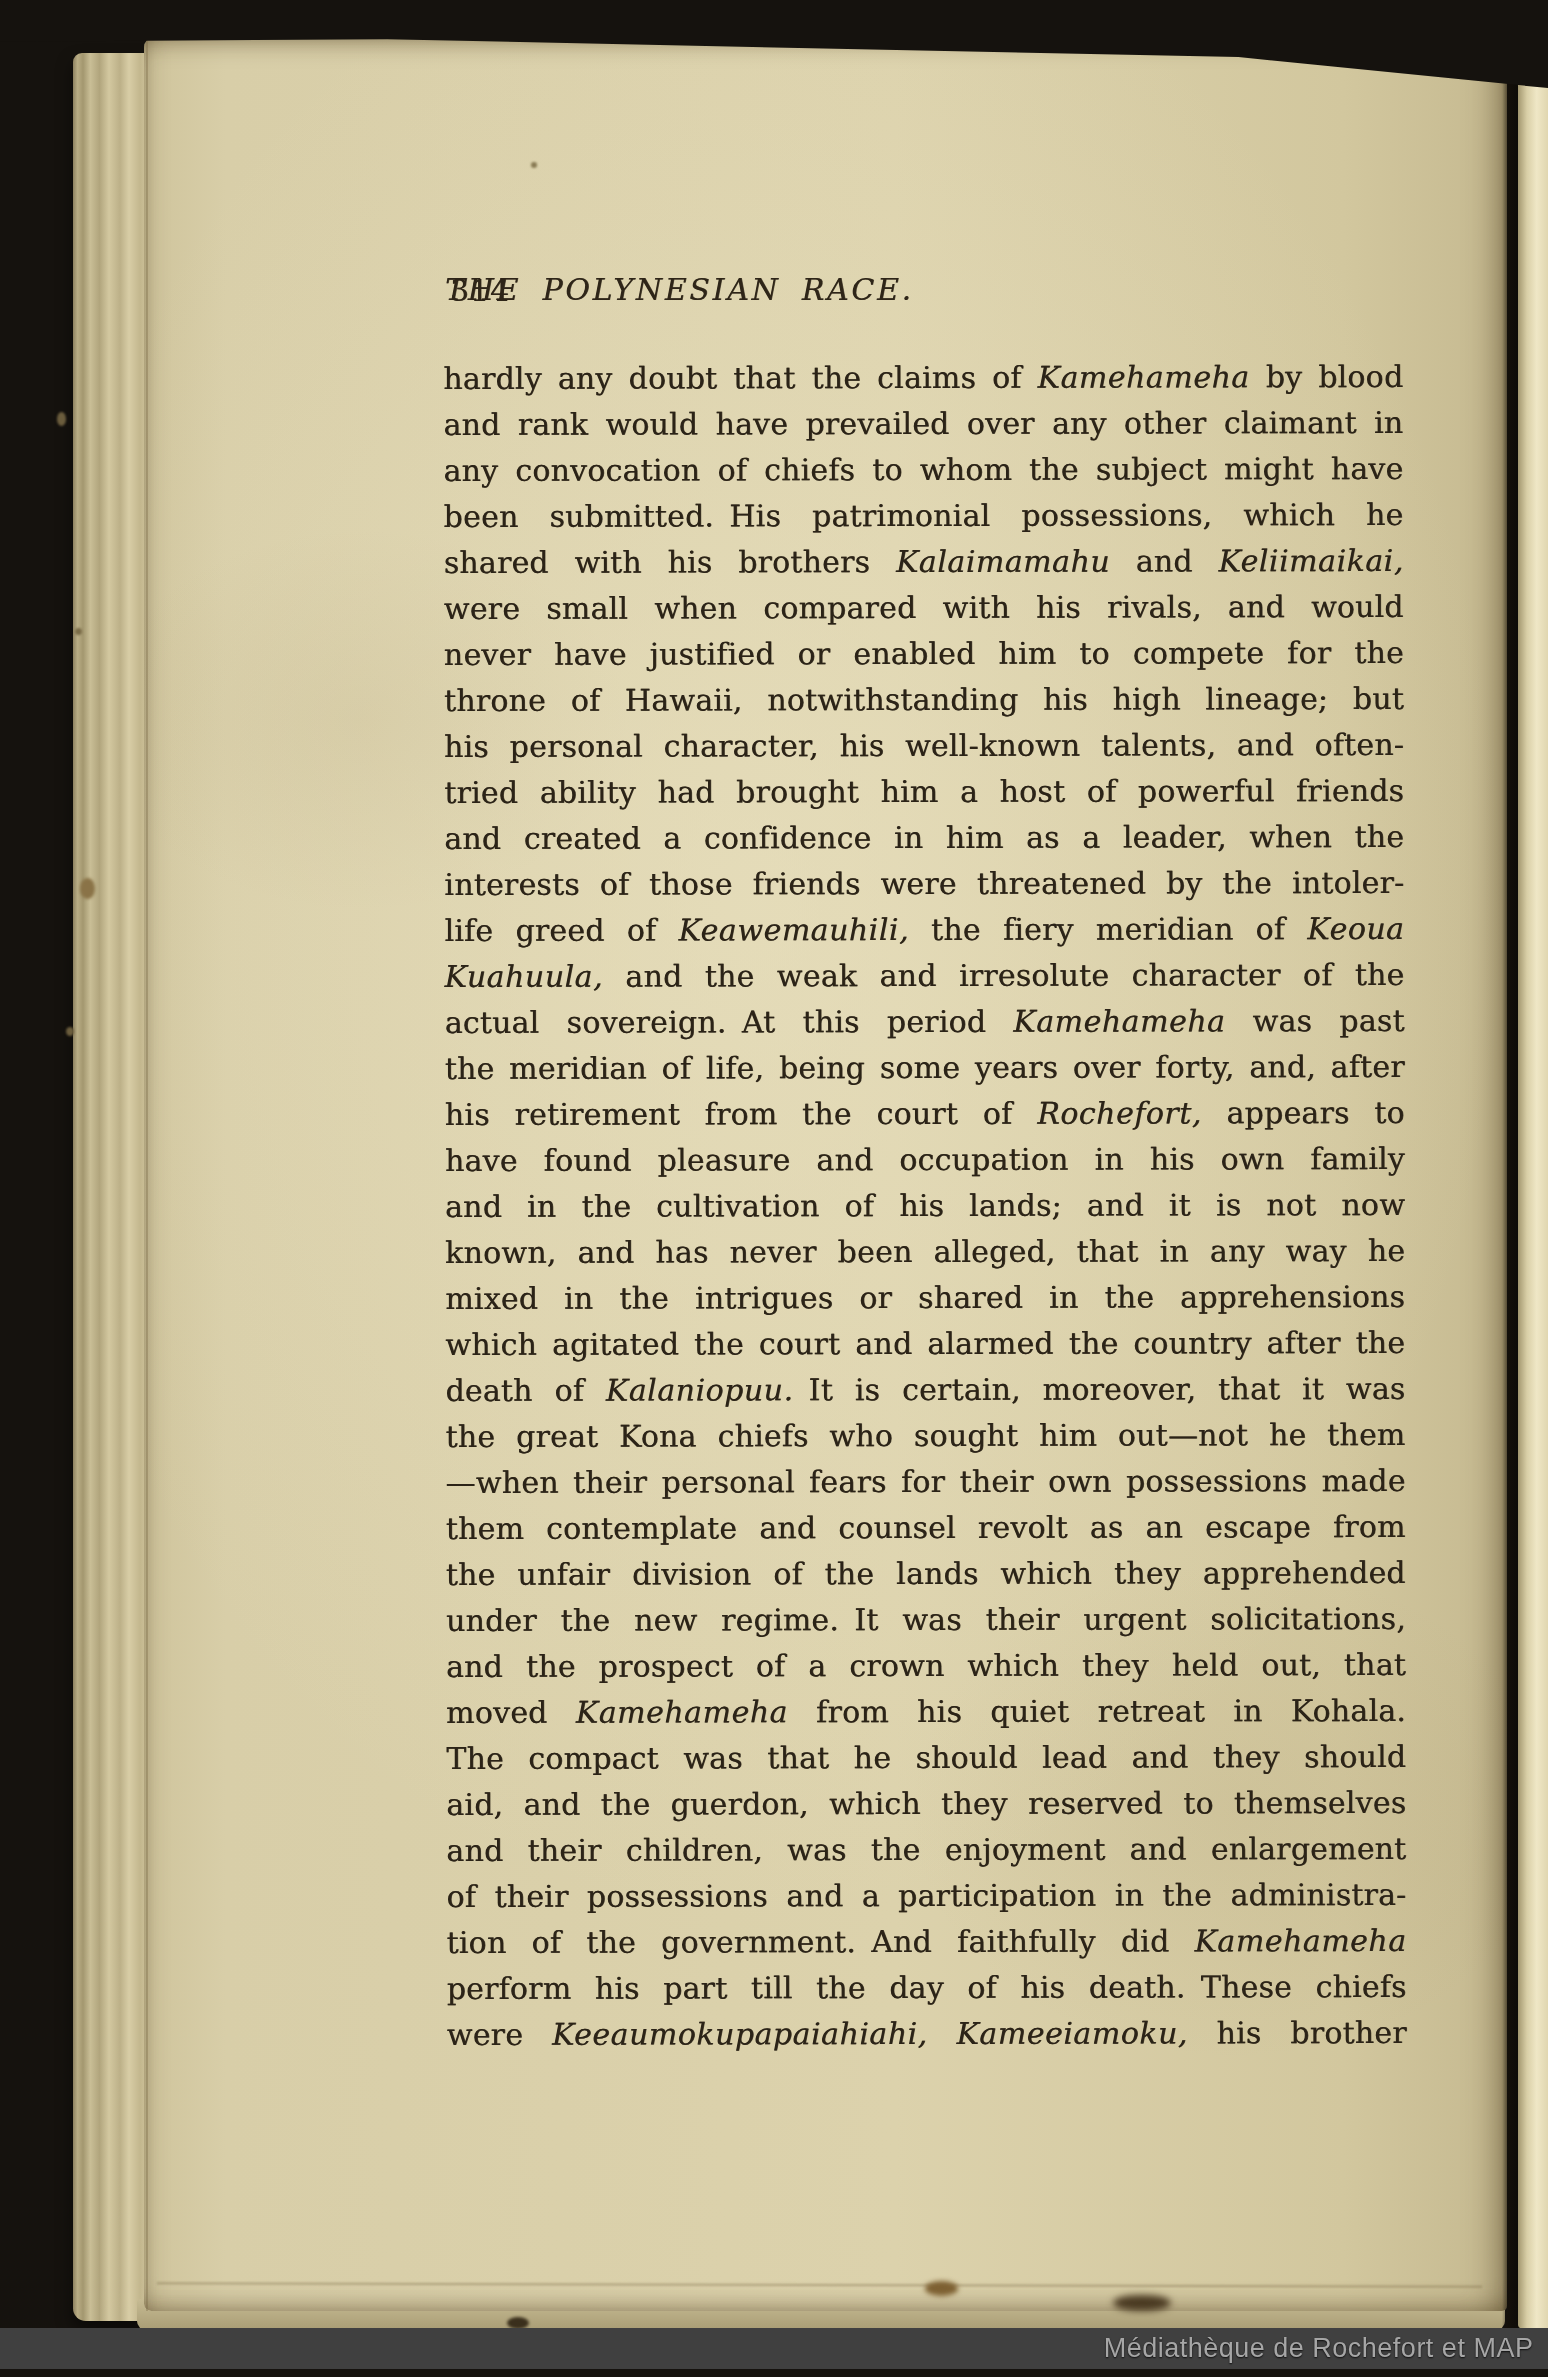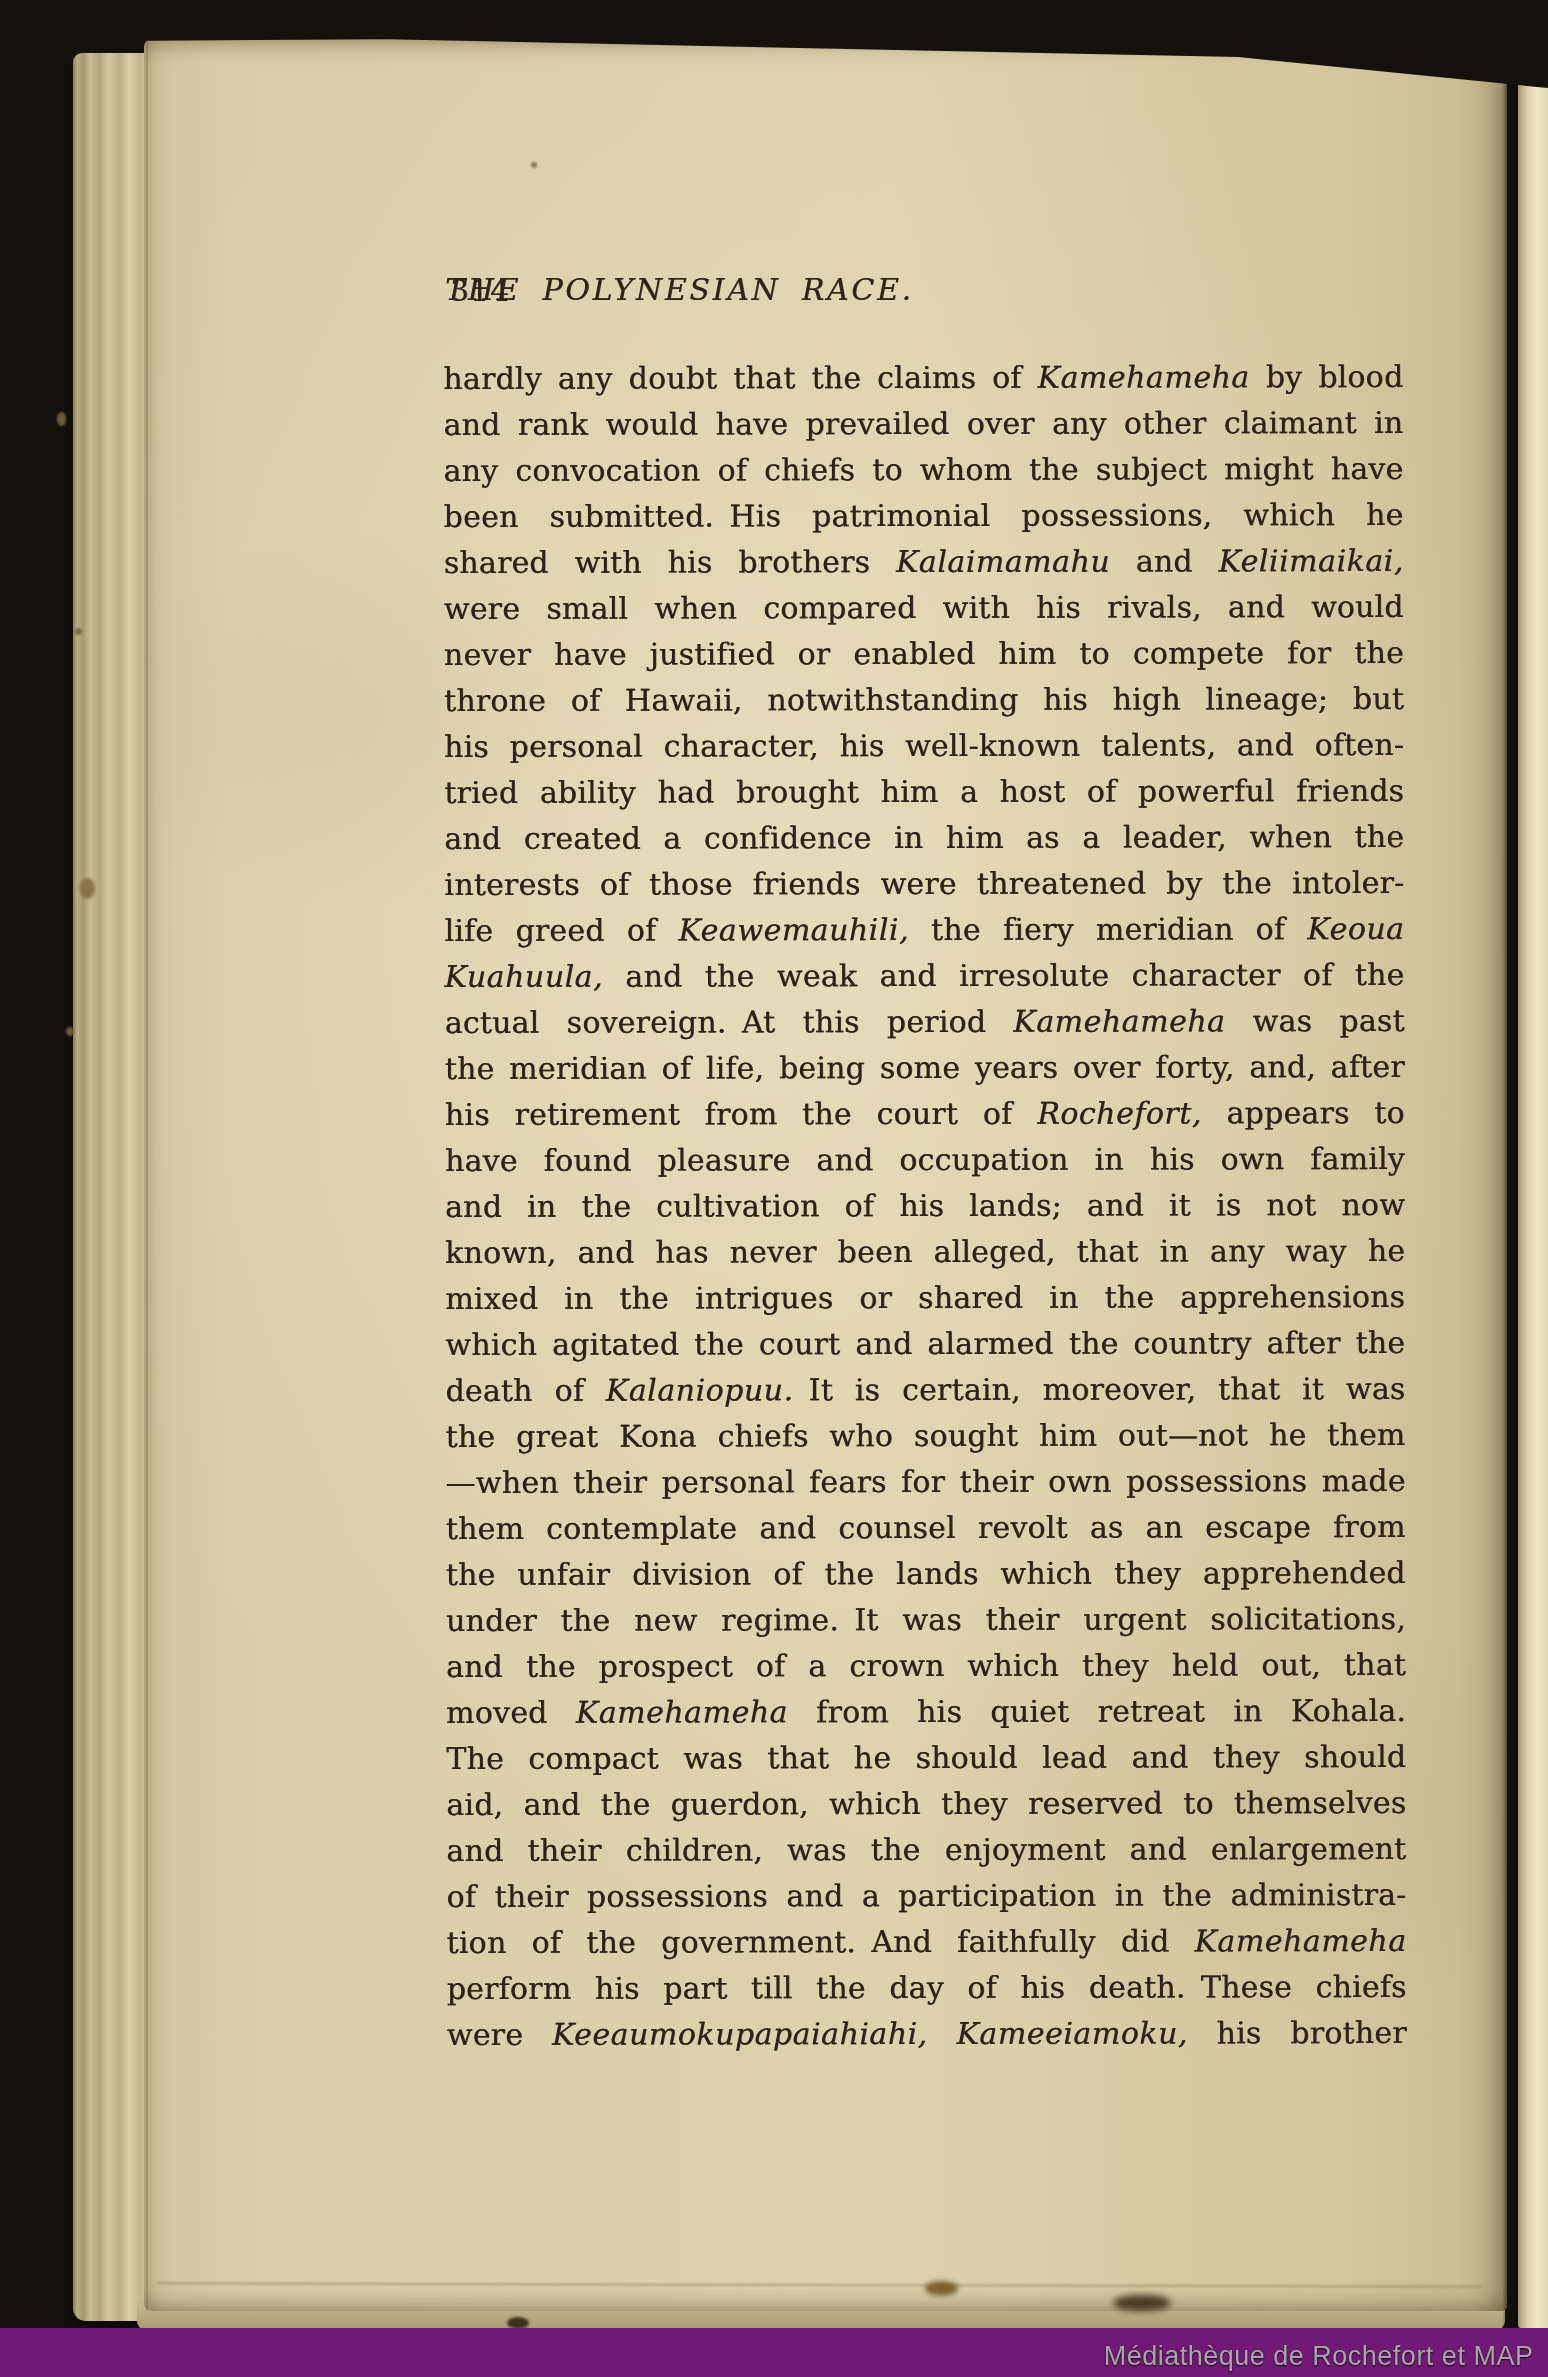--- a/index.html
+++ b/index.html
@@ -43,21 +43,21 @@
   .ital{font-style:italic;letter-spacing:0.5px;}
   
   .gutter{position:absolute;left:1502px;top:55px;width:18px;height:2273px;
     background:linear-gradient(90deg,rgba(20,15,8,0) 0,rgba(18,13,7,.7) 45%,#0d0b07 100%);}
   .nextpage{position:absolute;left:1518px;top:78px;width:30px;height:2250px;border-radius:7.3px 0 0 3.6px;
     background:linear-gradient(90deg,#a3976f 0,#d9cfa7 30%,#efe7c6 62%,#e0d6b0 100%);}
   
   .wedge{position:absolute;left:0;top:0;width:1548px;height:119px;background:#15120e;
     clip-path:polygon(0 0,100% 0,100% 74%,80% 48%,25% 33%,0 35%);}
   
-  .bottomband{position:absolute;left:0;top:2328px;width:1548px;height:49px;background:#701a75;}
+  .bottomband{position:absolute;left:0;top:2328px;width:1548px;height:41px;background:#404040;}
   .watermark{position:absolute;right:14.6px;bottom:5.5px;font-family:"Liberation Sans","DejaVu Sans",sans-serif;
     font-size:27px;color:#a6a6a6;letter-spacing:0.5px;text-shadow:0 0.9px 1.8px rgba(0,0,0,.8);}
   
   .spot{position:absolute;border-radius:50%;}
   .sp1{left:57px;top:412px;width:9px;height:13.7px;background:#6b5d3d;filter:blur(0.9px);}
   .sp2{left:75px;top:628px;width:7.3px;height:7.3px;background:#7a6c48;filter:blur(0.9px);}
   .sp3{left:80px;top:878px;width:14.6px;height:21px;background:#8a7347;filter:blur(1.8px);}
   .sp4{left:66px;top:1027px;width:8.2px;height:9px;background:#6b5d3d;filter:blur(0.9px);}
   .sp5{left:925px;top:2281px;width:33px;height:14.6px;background:#7d6032;filter:blur(2.7px);}
   .sp6{left:1113px;top:2295px;width:58px;height:16.4px;background:#4a3a22;filter:blur(3.6px);}

